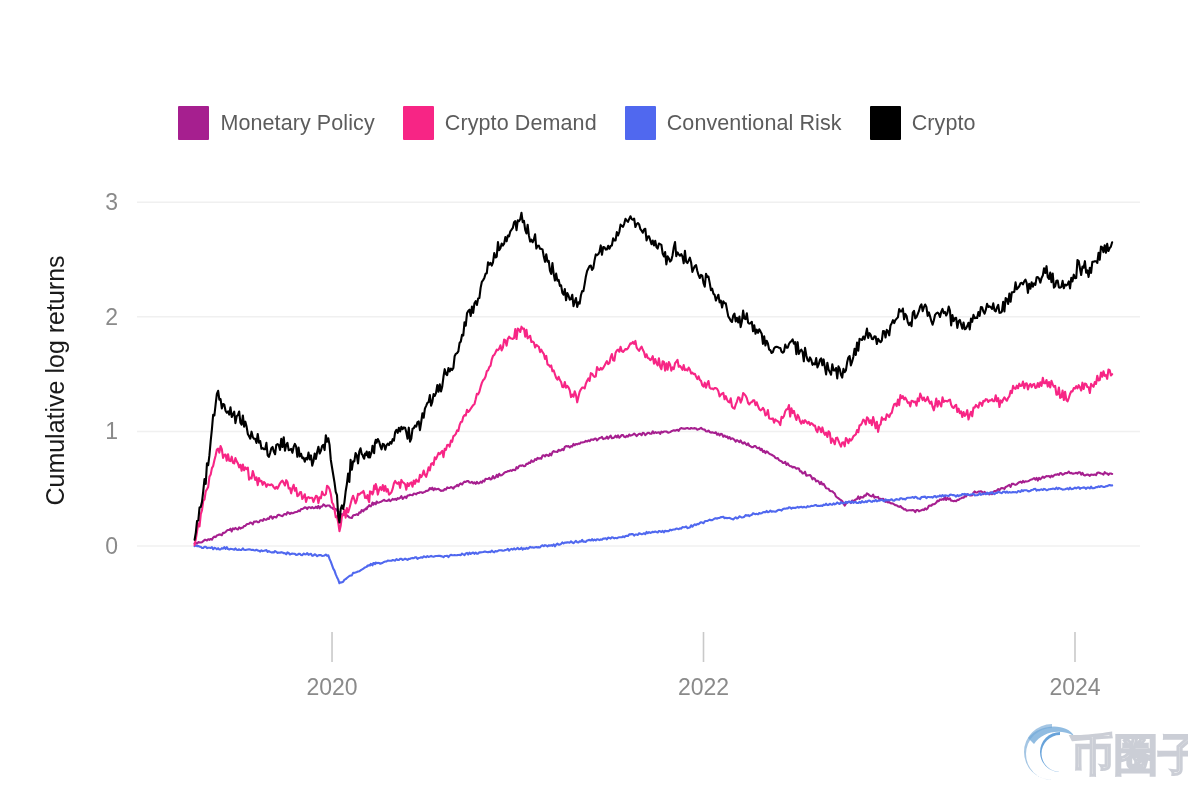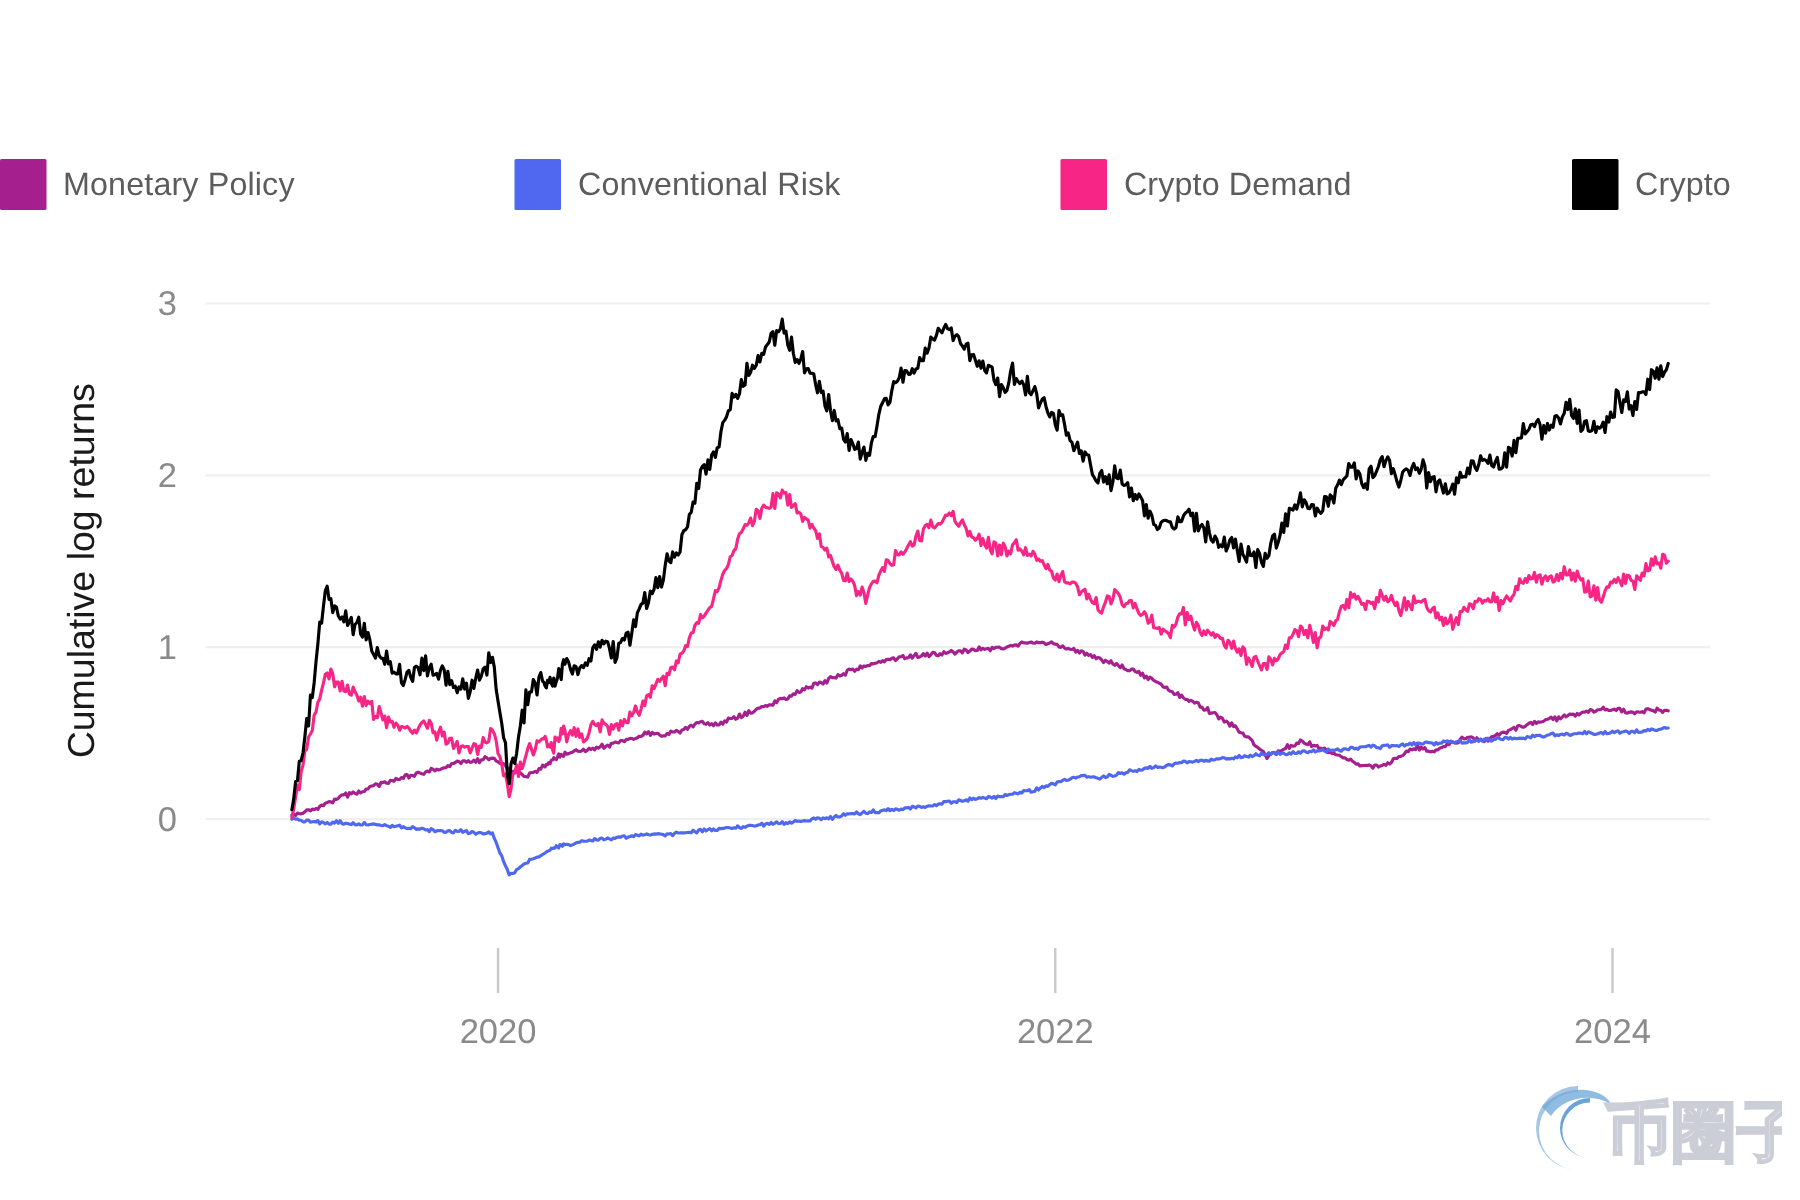--- a/index.html
+++ b/index.html
@@ -19,21 +19,21 @@
     left: 0; top: 0;
     width: 1200px;
     height: 800px;
   }
   .legend {
     position: absolute;
     top: 106px;
     left: 0;
     width: 1154px;
     display: flex;
-    justify-content: space-between;
+    justify-content: center;
     align-items: center;
     gap: 0px;
   }
   .legend-item {
     display: flex;
     align-items: center;
     gap: 11px;
     margin-right: 28px;
   }
   .legend-item:last-child { margin-right: 0; }
@@ -99,26 +99,26 @@
 <body>
 
 <div id="figure">
 
   <div class="legend">
     <div class="legend-item">
       <span class="legend-swatch" style="background: rgb(166, 31, 143);"></span>
       <span class="legend-label">Monetary Policy</span>
     </div>
     <div class="legend-item">
+      <span class="legend-swatch" style="background: rgb(247, 37, 133);"></span>
+      <span class="legend-label">Crypto Demand</span>
+    </div>
+    <div class="legend-item">
       <span class="legend-swatch" style="background: rgb(80, 104, 239);"></span>
       <span class="legend-label">Conventional Risk</span>
-    </div>
-    <div class="legend-item">
-      <span class="legend-swatch" style="background: rgb(247, 37, 133);"></span>
-      <span class="legend-label">Crypto Demand</span>
     </div>
     <div class="legend-item">
       <span class="legend-swatch" style="background: rgb(0, 0, 0);"></span>
       <span class="legend-label">Crypto</span>
     </div>
   </div>
 
   <div class="ylabel">
     <span>Cumulative log returns</span>
   </div>

